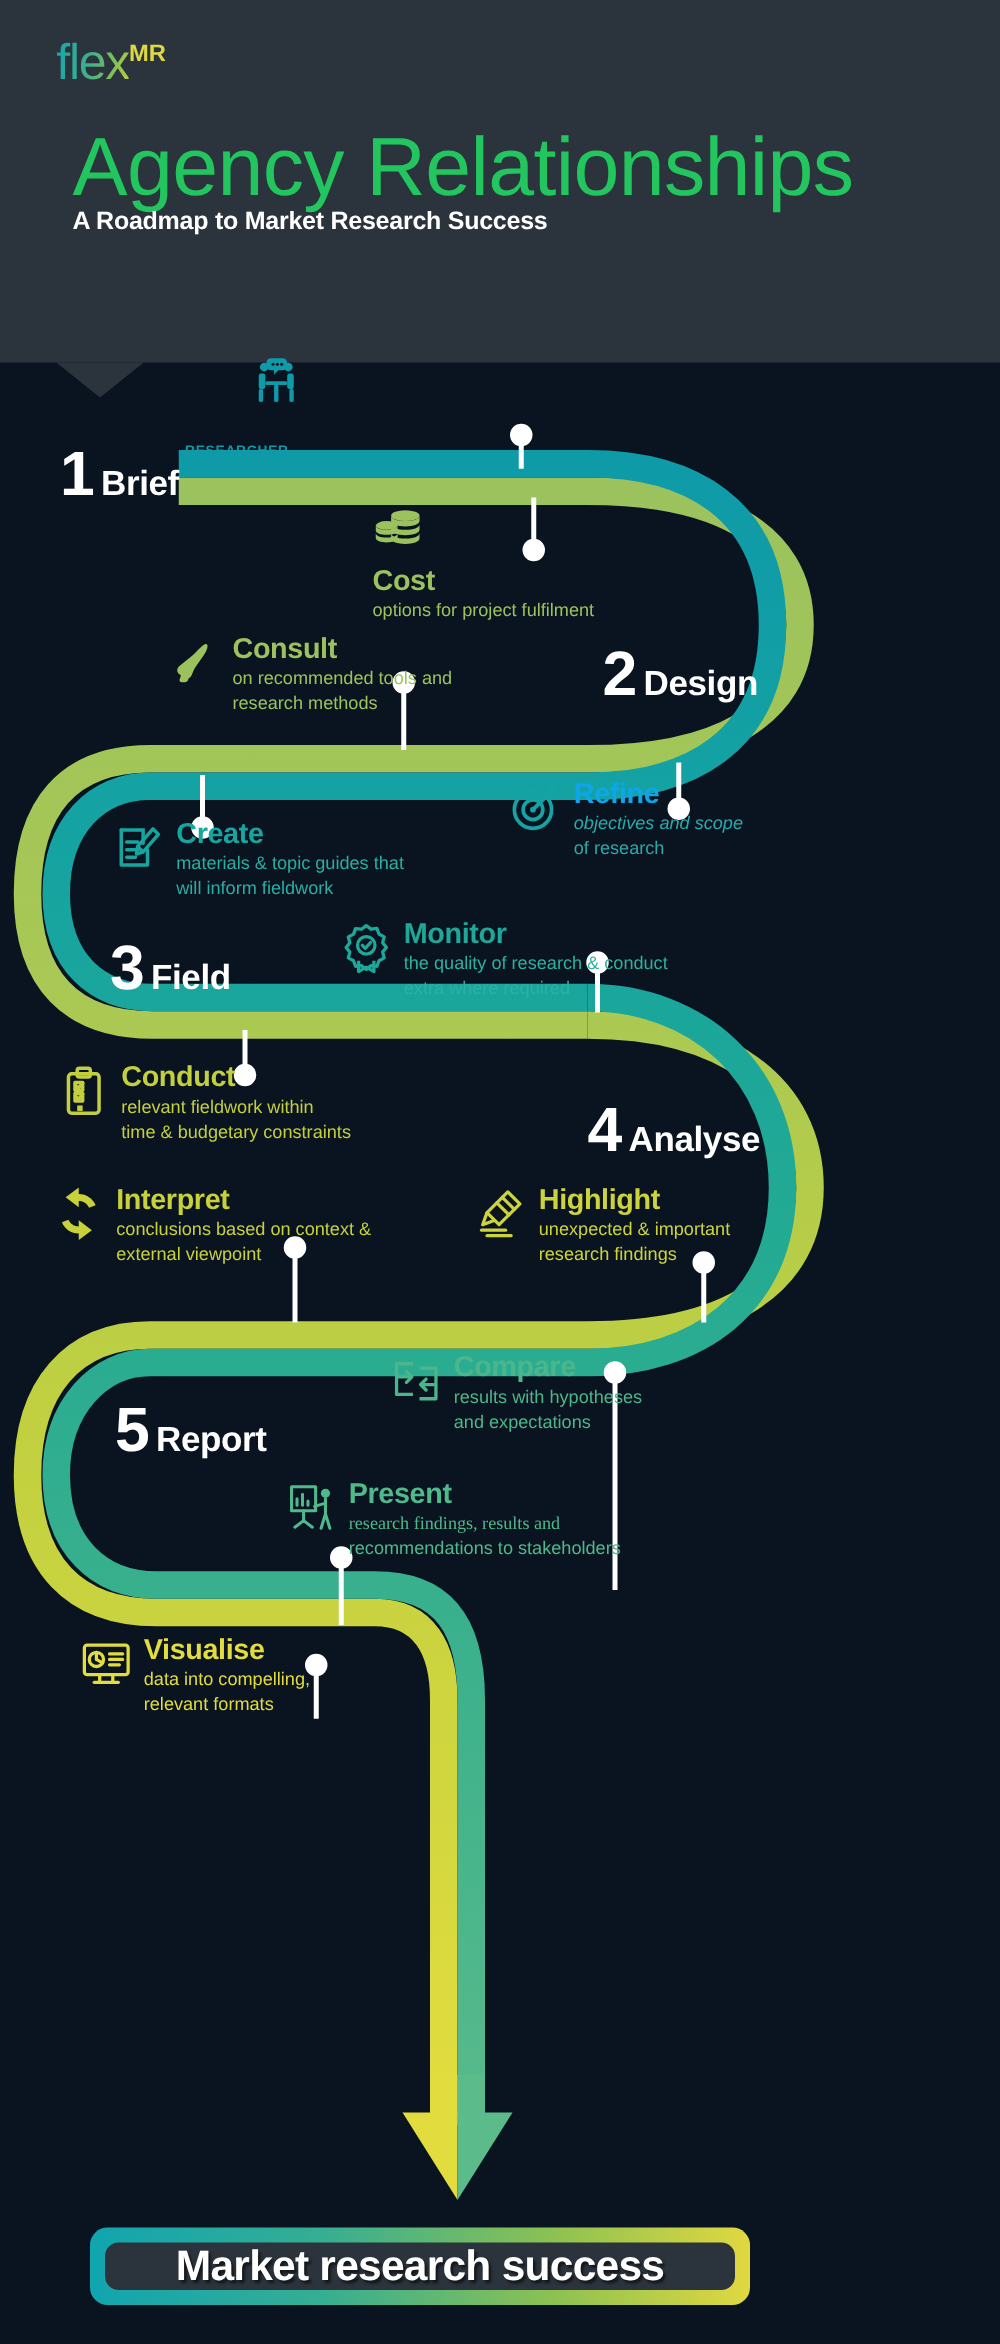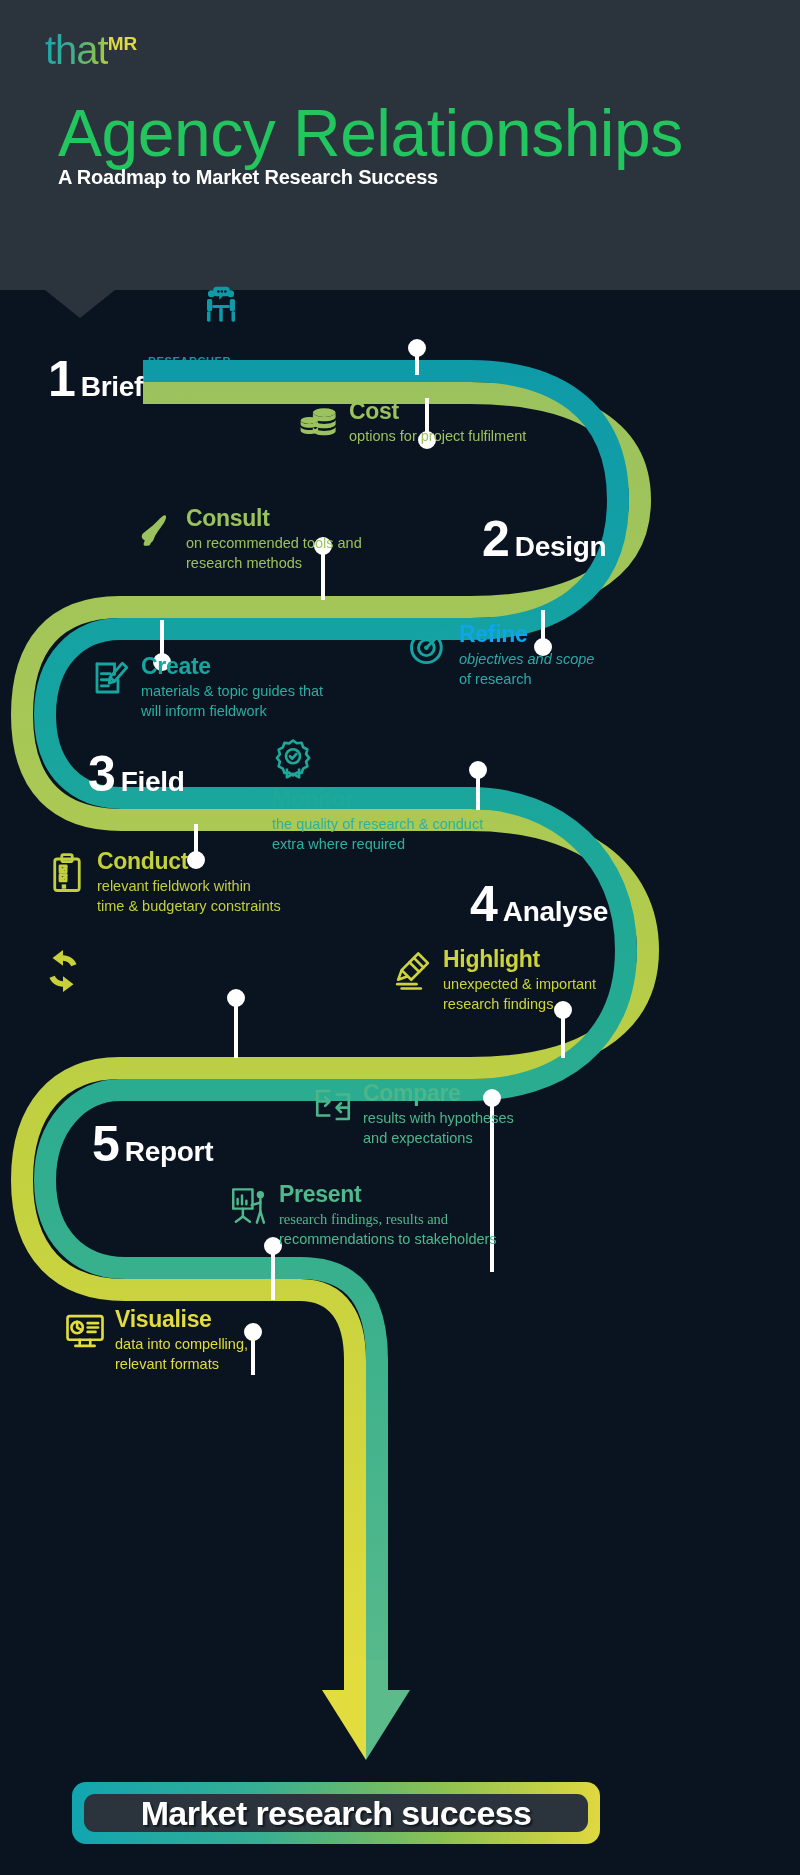--- a/index.html
+++ b/index.html
@@ -90,21 +90,21 @@
     text-shadow:2px 2px 2px rgba(0,0,0,.55);
     white-space:nowrap;
   }
 </style>
 </head>
 <body>
 
 <div id="header"></div>
 <div id="header-notch"></div>
 
-<div id="logo"><span class="lg-flex">that</span><span class="lg-mr">MR</span></div>
+<div id="logo"><span class="lg-flex">flex</span><span class="lg-mr">MR</span></div>
 
 <div id="title">Agency Relationships</div>
 <div id="subtitle">A Roadmap to Market Research Success</div>
 
 <svg id="roadmap" viewBox="0 0 800 1875">
   <defs>
     <linearGradient id="gTop" x1="0" y1="0" x2="0" y2="1" gradientUnits="objectBoundingBox">
       <stop offset="0" stop-color="#0f9aa8"></stop>
         <stop offset="1" stop-color="#0f9aa8"></stop>
     </linearGradient>
@@ -230,21 +230,21 @@
       <rect x="8" y="17" width="6" height="14" rx="2"></rect>
         <rect x="34" y="17" width="6" height="14" rx="2"></rect>
       <rect x="8" y="31" width="4" height="12" rx="1.6"></rect>
         <rect x="36" y="31" width="4" height="12" rx="1.6"></rect>
       <rect x="14" y="24" width="20" height="3.4" rx="1.4"></rect>
       <rect x="22" y="27" width="4" height="16" rx="1.6"></rect>
     </svg>
   </span>
 </div>
 
-<div class="item" style="left:298px; top:400px;">
+<div class="item" style="left:298px; top:400px;flex-direction:column;">
   <span class="ico">
     <svg viewBox="0 0 48 48" fill="#9bc25e">
       <ellipse cx="30" cy="12" rx="13" ry="5"></ellipse>
       <path d="M17 12v5c0 2.8 5.8 5 13 5s13-2.2 13-5v-5c0 2.8-5.8 5-13 5s-13-2.2-13-5z"></path>
       <path d="M17 20v5c0 2.8 5.8 5 13 5s13-2.2 13-5v-5c0 2.8-5.8 5-13 5s-13-2.2-13-5z"></path>
       <path d="M17 28v5c0 2.8 5.8 5 13 5s13-2.2 13-5v-5c0 2.8-5.8 5-13 5s-13-2.2-13-5z"></path>
       <ellipse cx="13" cy="21" rx="10" ry="4"></ellipse>
       <path d="M3 21v4.5c0 2.3 4.5 4 10 4s10-1.7 10-4V21c0 2.3-4.5 4-10 4S3 23.3 3 21z"></path>
       <path d="M3 28v4.5c0 2.3 4.5 4 10 4s10-1.7 10-4V28c0 2.3-4.5 4-10 4s-10-1.7-10-4z"></path>
     </svg>
@@ -296,21 +296,21 @@
       <path d="M23 23 L22 30 L28 28" stroke-linejoin="round"></path>
     </svg>
   </span>
   <span class="txt">
     <span class="hd" style="color:#16a6a0; display:block;">Create</span>
     <span class="ds" style="color:#2aaea2; display:block;">materials &amp; topic guides that</span>
     <span class="ds" style="color:#2aaea2; display:block;">will inform fieldwork</span>
   </span>
 </div>
 
-<div class="item" style="left:272px; top:735px;flex-direction:column;">
+<div class="item" style="left:272px; top:735px;">
   <span class="ico">
     <svg viewBox="0 0 48 48" fill="none" stroke="#1da89a" stroke-width="3">
       <path d="M24 4l4.4 3.2 5.4-.6 1.8 5.1 4.8 2.6-1.4 5.3 3.4 4.3-3.4 4.3 1.4 5.3-4.8 2.6-1.8 5.1-5.4-.6L24 44l-4.4-3.4-5.4.6-1.8-5.1-4.8-2.6 1.4-5.3L5.6 24l3.4-4.3-1.4-5.3 4.8-2.6 1.8-5.1 5.4.6z" stroke-linejoin="round"></path>
       <circle cx="24" cy="22" r="8"></circle>
       <path d="M20.5 22l2.6 2.8 4.8-5.4" stroke-linecap="round" stroke-linejoin="round"></path>
       <path d="M17 36v10l7-4 7 4V36" stroke-linejoin="round"></path>
     </svg>
   </span>
   <span class="txt">
     <span class="hd" style="color:#1da89a; display:block;">Monitor</span>
@@ -338,23 +338,28 @@
   </span>
 </div>
 
 <div class="item" style="left:42px; top:948px;">
   <span class="ico">
     <svg viewBox="0 0 48 48" fill="#c8d13a">
       <path d="M24 6c7 0 13 4.2 15.4 10.3l-6 2.2C31.8 14.8 28.2 12.4 24 12.4V18L12 9l12-9v6z"></path>
       <path d="M24 42c-7 0-13-4.2-15.4-10.3l6-2.2c1.6 3.7 5.2 6.1 9.4 6.1V30l12 9-12 9v-6z"></path>
     </svg>
   </span>
-</div>
-
-<div class="item" style="left:392px; top:948px;">
+  <span class="txt">
+    <span class="hd" style="color:#c8d13a; display:block;">Interpret</span>
+    <span class="ds" style="color:#c8d13a; display:block;">conclusions based on context &amp;</span>
+    <span class="ds" style="color:#c8d13a; display:block;">external viewpoint</span>
+  </span>
+</div>
+
+<div class="item" style="left:380px; top:948px;">
   <span class="ico">
     <svg viewBox="0 0 48 48" fill="none" stroke="#cdd43b" stroke-width="3">
       <path d="M30 4l11 11-19 19-11-11z" stroke-linejoin="round"></path>
       <path d="M11 23l-4 11 11-4" stroke-linejoin="round"></path>
       <path d="M25 9l11 11" stroke-linecap="round"></path>
       <path d="M20 14l11 11" stroke-linecap="round"></path>
       <path d="M6 39h22" stroke-linecap="round"></path>
       <path d="M11 44h22" stroke-linecap="round"></path>
     </svg>
   </span>

